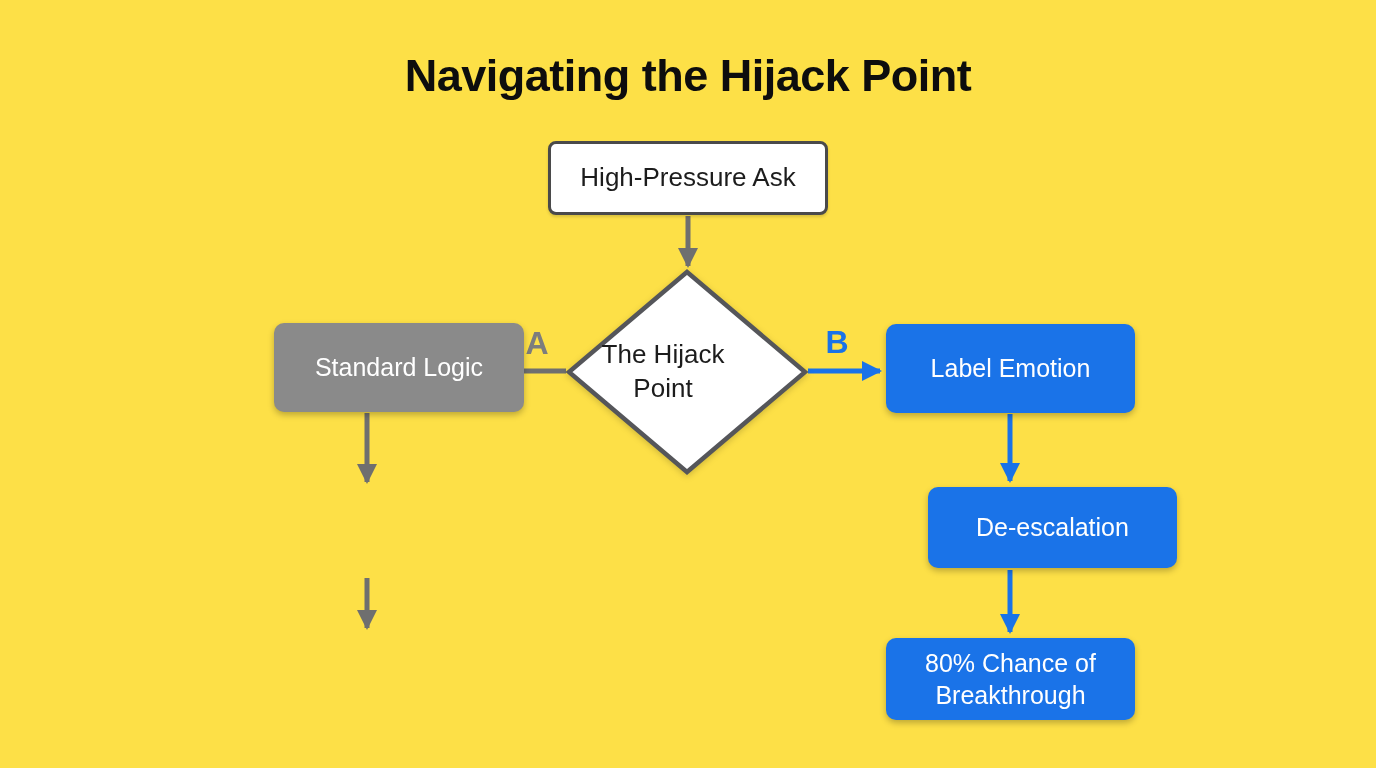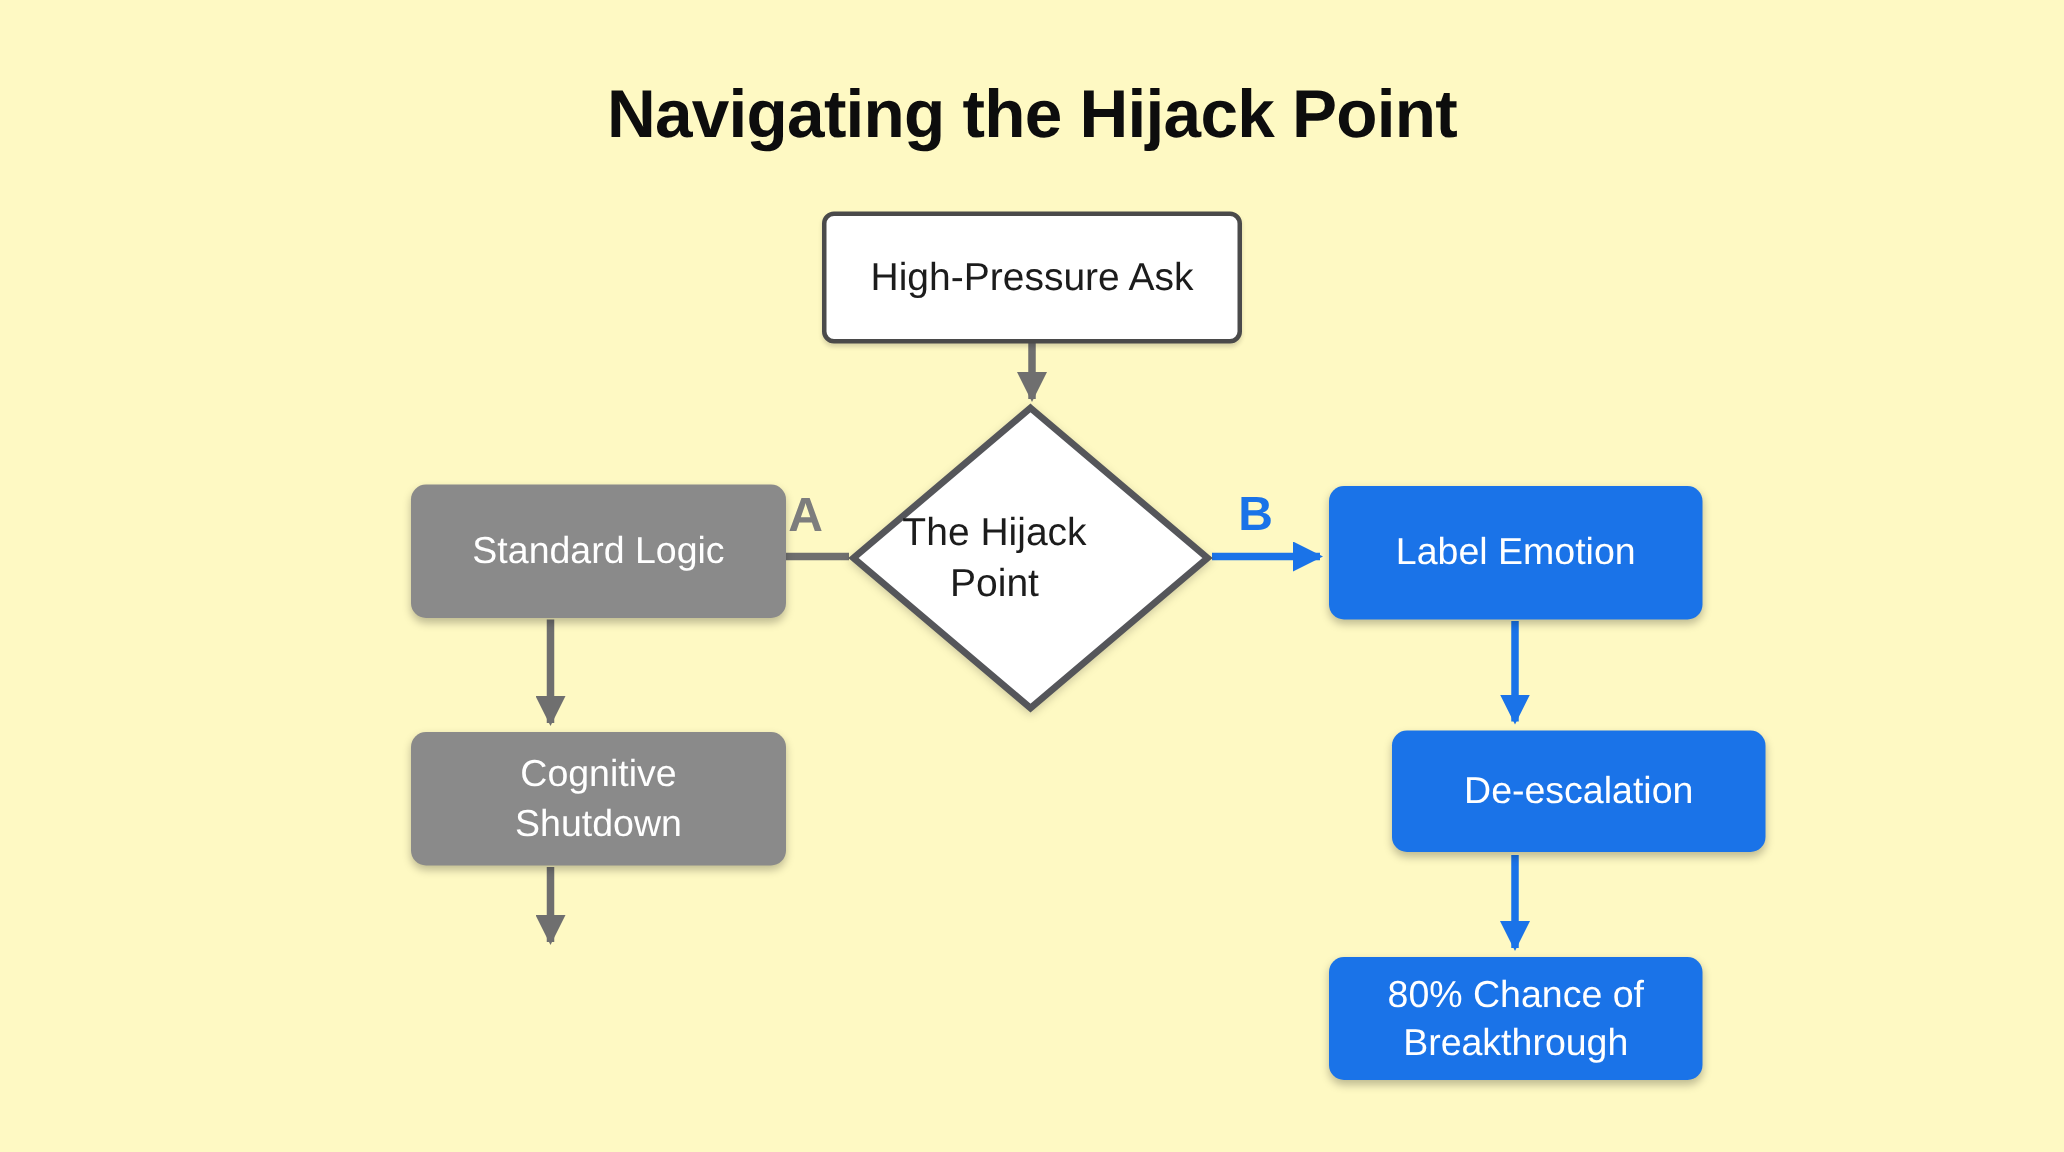--- a/index.html
+++ b/index.html
@@ -1,19 +1,19 @@
 <!DOCTYPE html>
 <html><head>
 <meta charset="utf-8">
 <style>
   html,body{margin:0;padding:0;}
   .canvas{
     position:relative;
     width:1376px;height:768px;
-    background:#fef9c3;
+    background:#fde047;
     font-family:"Liberation Sans","DejaVu Sans",sans-serif;
     overflow:hidden;
   }
   .title{
     position:absolute;top:50px;left:0;width:100%;
     margin:0;text-align:center;
     font-size:45px;font-weight:700;color:#0d0d0d;
     letter-spacing:-0.5px;
   }
   .connectors{
@@ -31,21 +31,21 @@
     position:absolute;z-index:2;
     display:flex;align-items:center;justify-content:center;
     text-align:center;
     border-radius:10px;
     color:#ffffff;font-size:25px;line-height:1.3;
     white-space:pre-line;
     box-shadow:0 3px 6px rgba(0,0,0,0.25);
     box-sizing:border-box;
   }
   .node.start{
-    left:548px;top:141px;width:280px;height:88px;
+    left:548px;top:141px;width:280px;height:74px;
     background:#ffffff;border:3px solid #4a4a4a;border-radius:8px;
     color:#1c1c1c;font-size:26px;
     box-shadow:0 2px 3px rgba(0,0,0,0.15);
   }
   .node.gray{background:#8a8a8a;margin-left:32px;}
   .node.blue{background:#1a73e8;}
   .a1{left:242px;top:323px;width:250px;height:89px;}
   .a2{left:242px;top:488px;width:250px;height:89px;}
   .a3{left:242px;top:634px;width:250px;height:86px;}
   .b1{left:886px;top:324px;width:249px;height:89px;}
@@ -102,24 +102,20 @@
     <span>The Hijack
 Point</span>
   </div>
 
   <div class="edge-label a">A</div>
   <div class="edge-label b">B</div>
 
   <div class="node gray a1">
     <span>Standard Logic</span>
   </div>
-  <div class="node gray a2">
-    <span>Cognitive
-Shutdown</span>
-  </div>
 
   <div class="node blue b1">
     <span>Label Emotion</span>
   </div>
   <div class="node blue b2">
     <span>De-escalation</span>
   </div>
   <div class="node blue b3">
     <span>80% Chance of
 Breakthrough</span>

